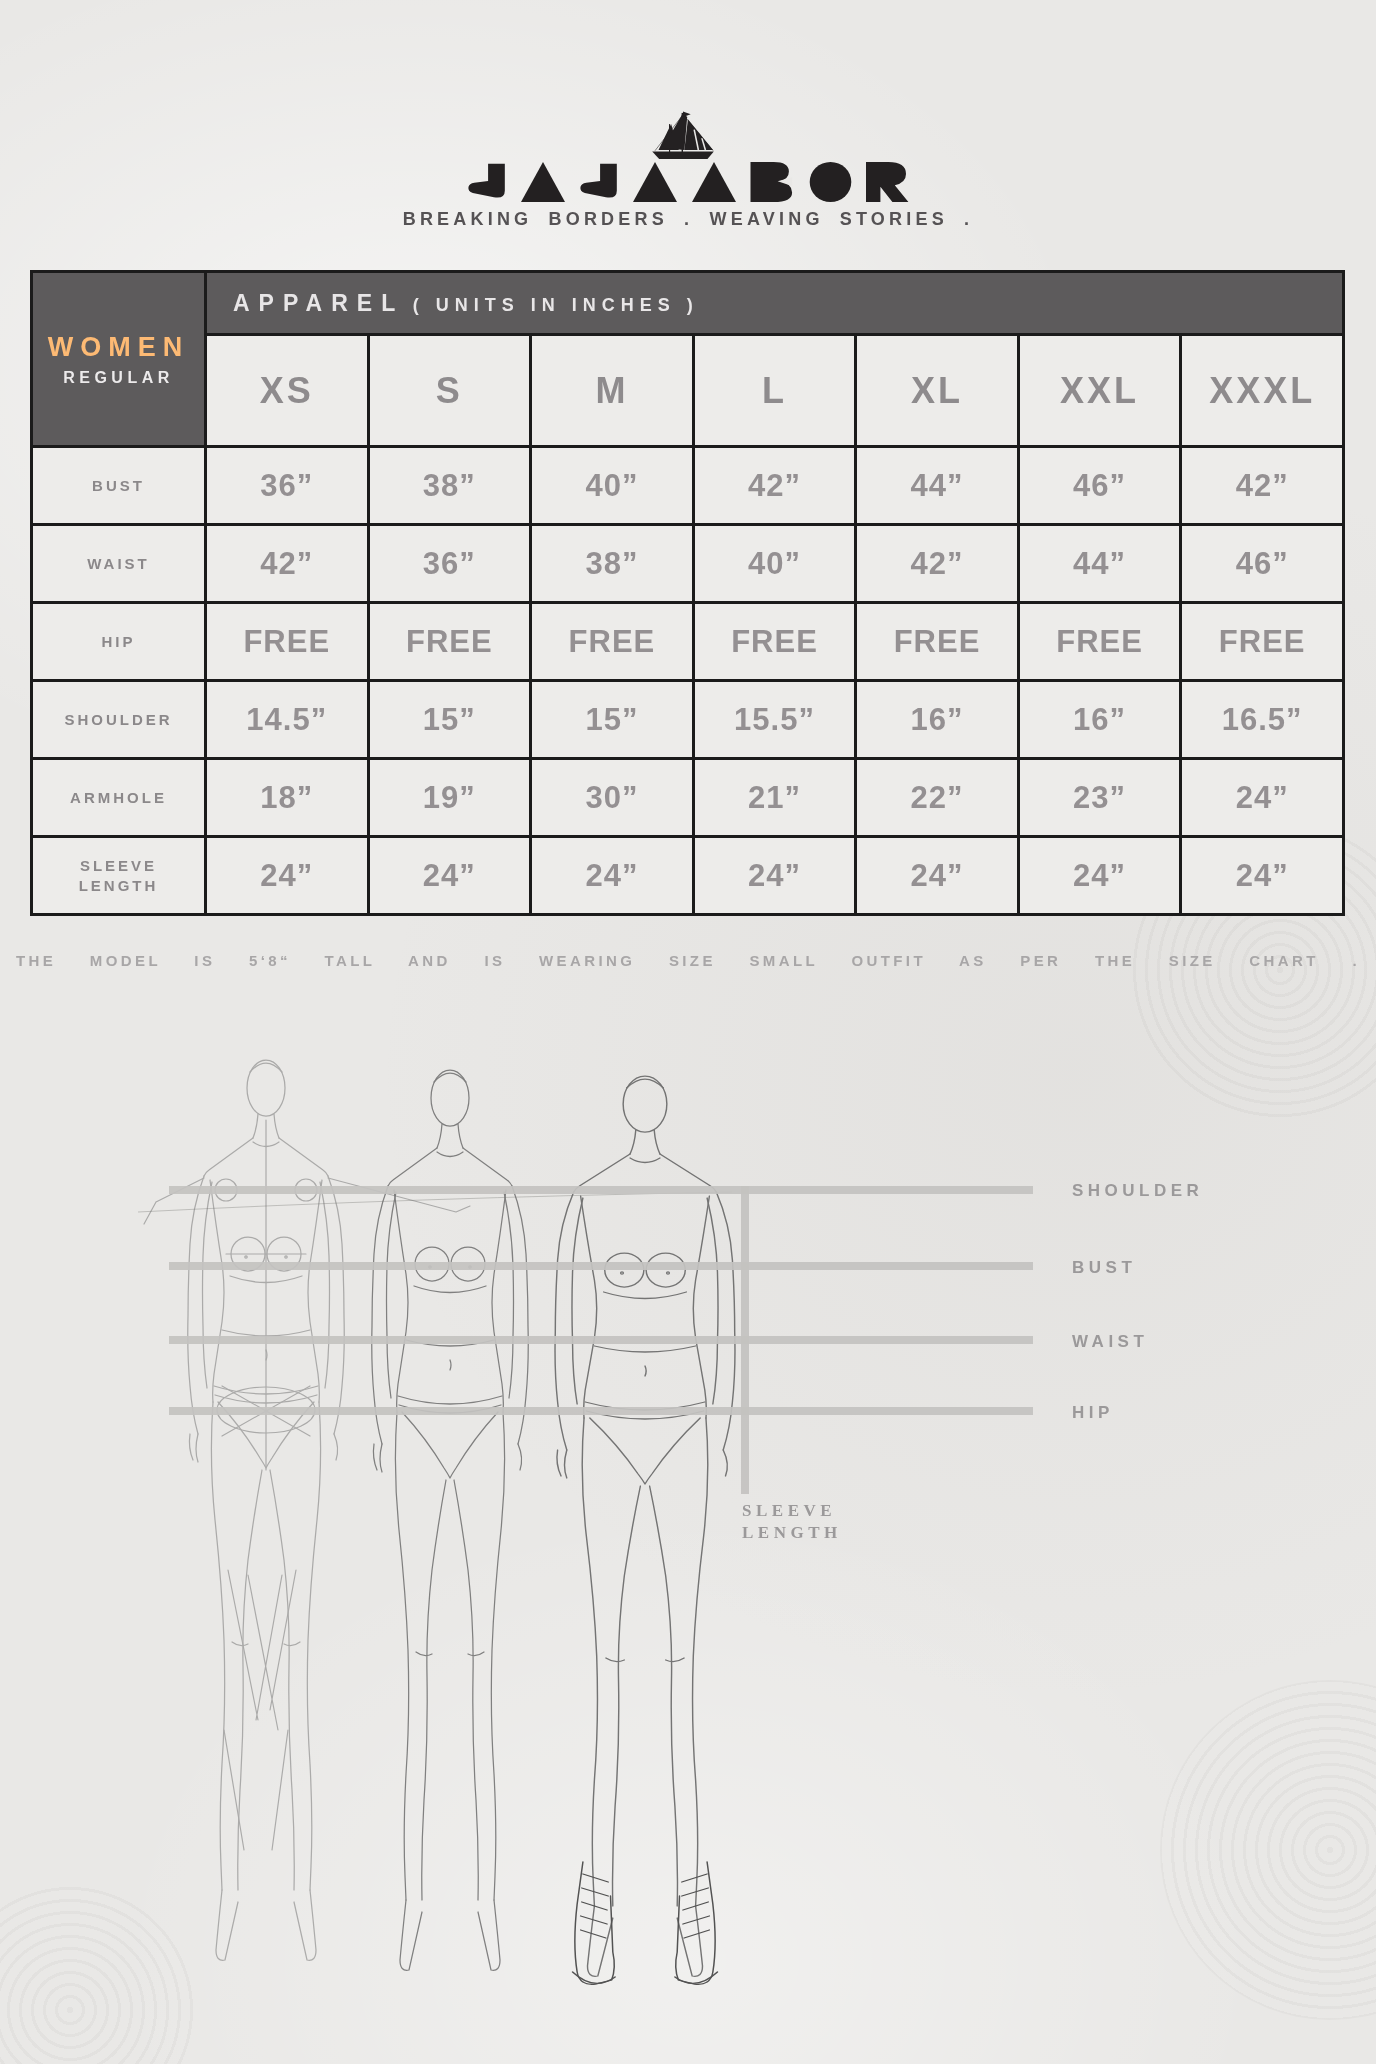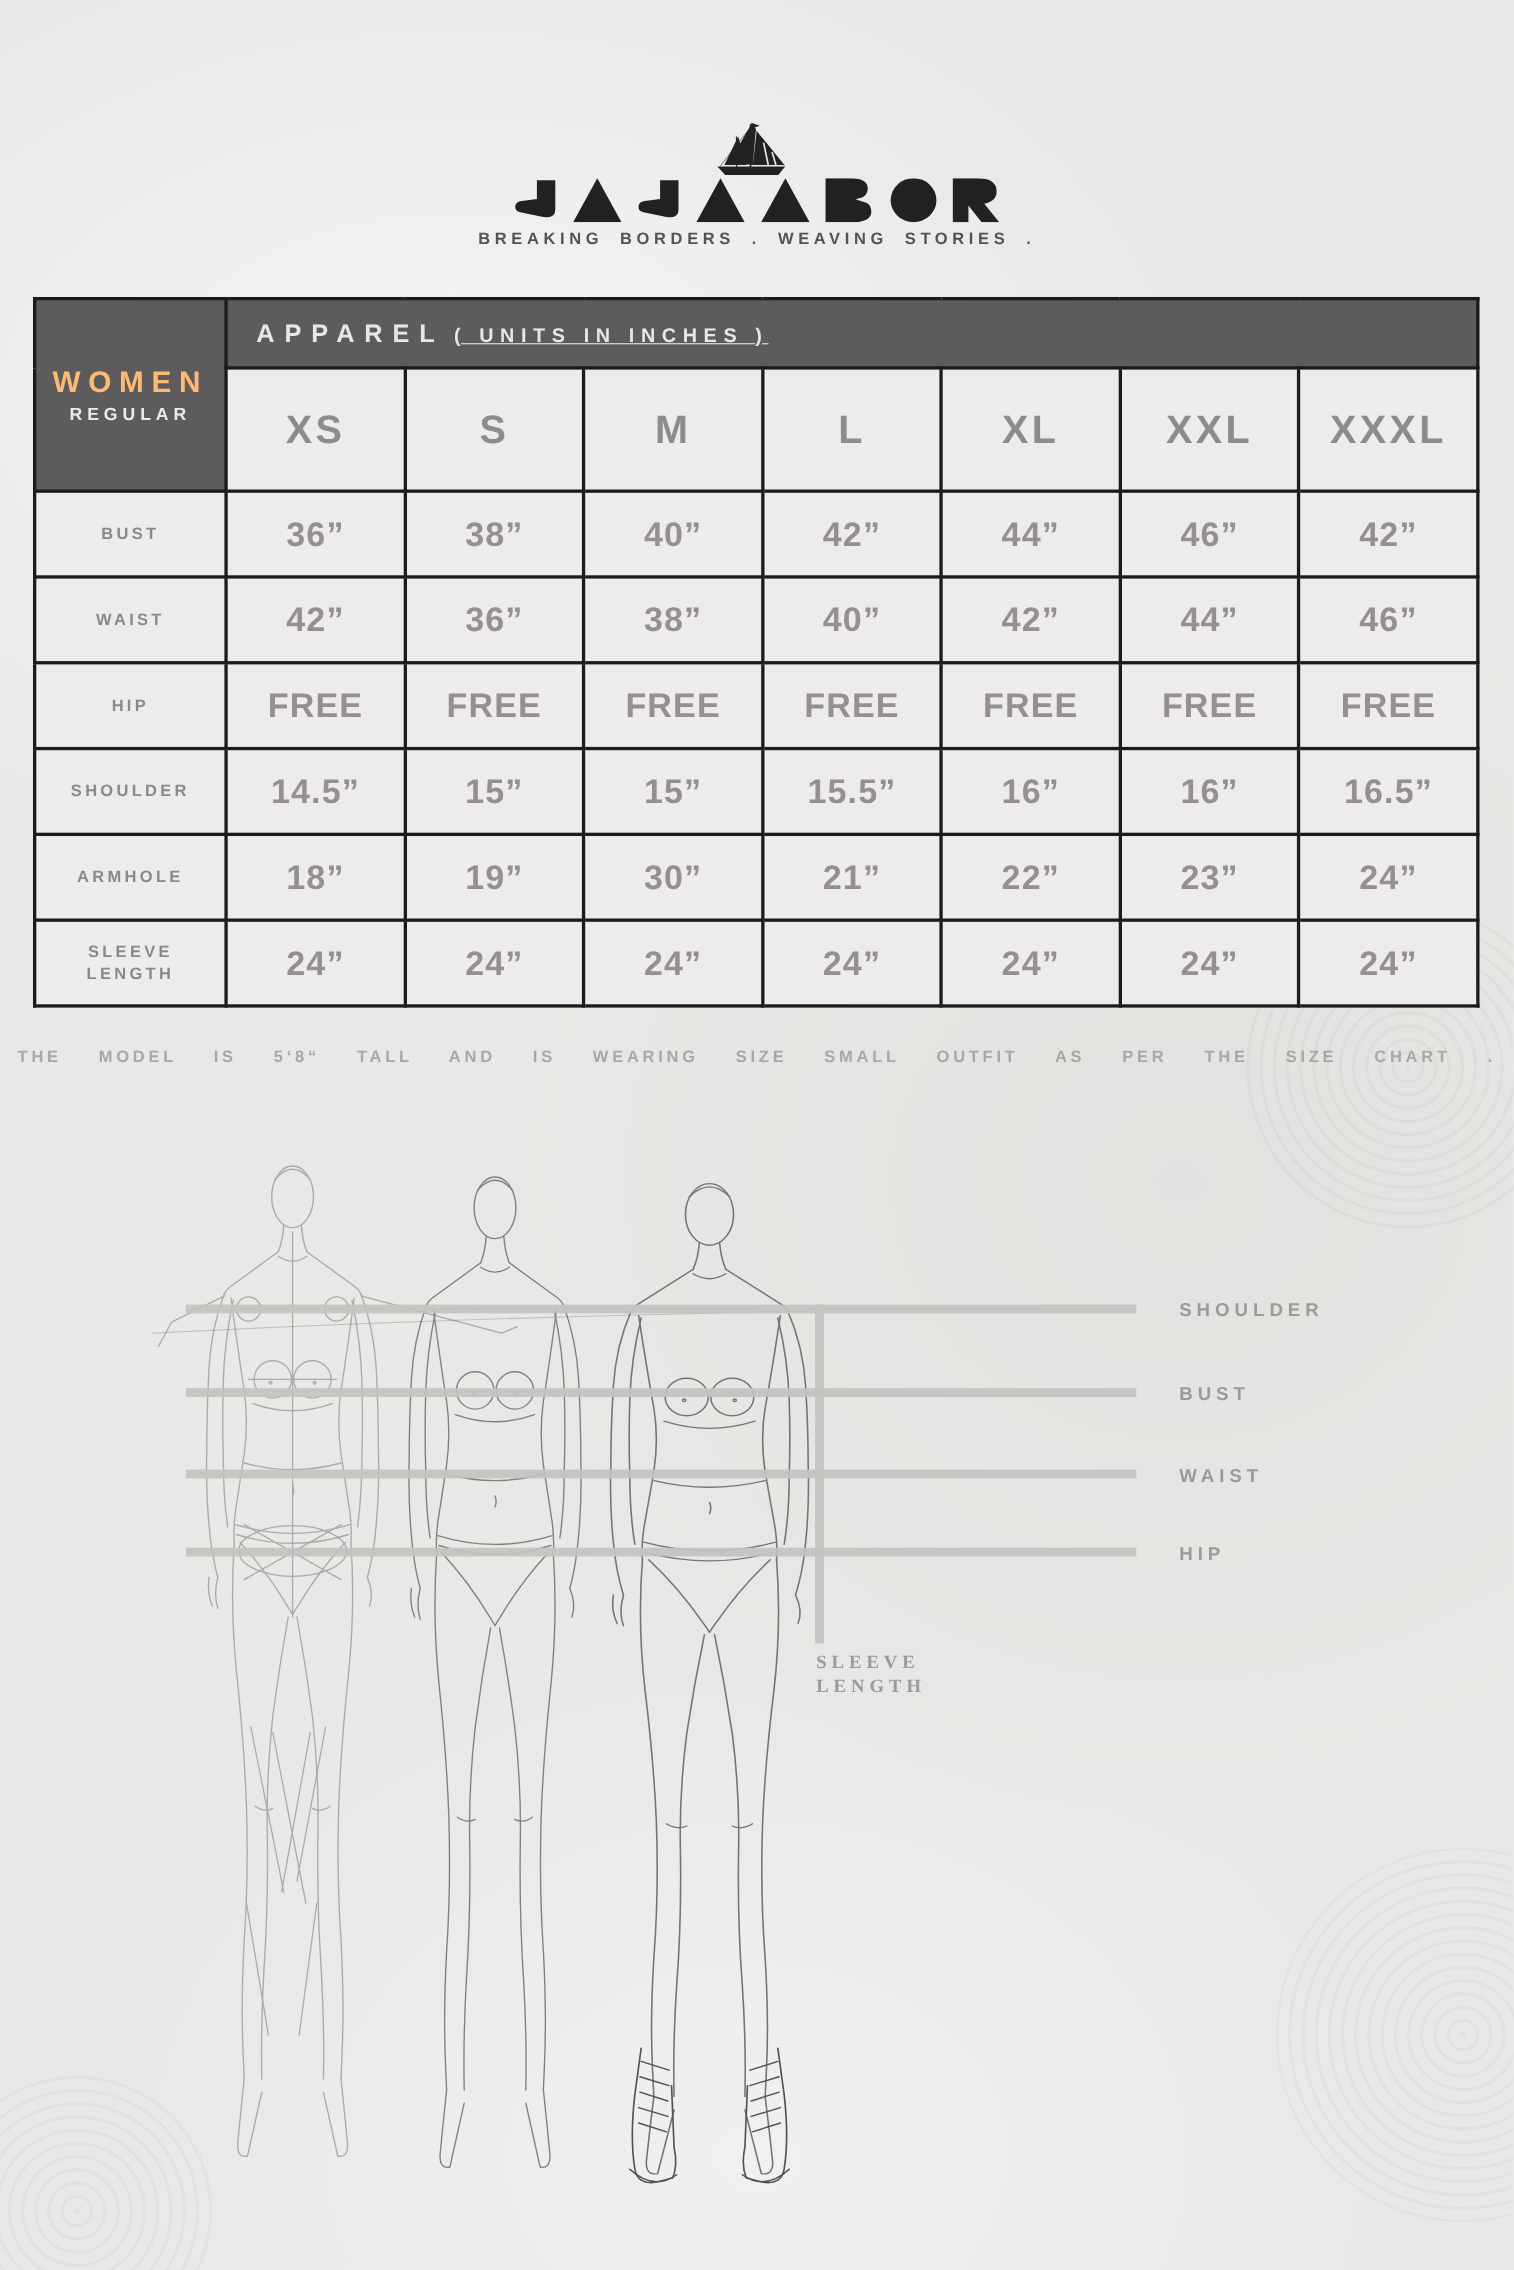--- a/index.html
+++ b/index.html
@@ -17,34 +17,34 @@
       radial-gradient(900px 700px at 50% 95%, rgba(255,255,255,.35), rgba(255,255,255,0) 65%);}
   .wm{position:absolute;border-radius:50%;
       background:repeating-radial-gradient(circle, rgba(105,100,96,.05) 0 3px, rgba(0,0,0,0) 3px 12px);}
   .vh{position:absolute;width:1px;height:1px;overflow:hidden;clip:rect(0 0 0 0);}
 
   
   .boat{position:absolute;left:648px;top:110px;}
   .logo-letters{position:absolute;left:0;top:162px;width:100%;display:flex;justify-content:center;align-items:flex-end;gap:13px;}
   .logo-letters svg{display:block;}
   .tagline{position:absolute;left:0;top:209px;width:100%;text-align:center;
-    font-size:15px;font-weight:bold;letter-spacing:4.2px;word-spacing:7px;color:#555254;}
+    font-size:18px;font-weight:bold;letter-spacing:4.2px;word-spacing:7px;color:#555254;}
 
   
   .size-table{position:absolute;left:30px;top:270px;width:1315px;height:645px;}
   table{border-collapse:collapse;table-layout:fixed;width:100%;height:100%;}
   th,td{border:3px solid var(--c-border);background:var(--c-cellbg);text-align:center;vertical-align:middle;}
   col.c-label{width:174px;}
   tr.r-banner{height:63px;} tr.r-sizes{height:112px;} tbody tr{height:78px;}
   .cell-group{background:var(--c-dark);color:#fff;}
   .cell-group .g1{display:block;font-size:27px;font-weight:bold;letter-spacing:7px;color:#fdba74;}
   .cell-group .g2{display:block;margin-top:6px;font-size:16px;font-weight:bold;letter-spacing:4.5px;color:#eceaeb;text-align:center;}
   .cell-banner{background:var(--c-dark);text-align:left;padding-left:26px;color:var(--c-htext);}
   .cell-banner .t1{font-size:23px;font-weight:bold;letter-spacing:9px;}
-  .cell-banner .t2{font-size:18px;font-weight:bold;letter-spacing:6px;margin-left:4px;text-decoration:underline;}
+  .cell-banner .t2{font-size:18px;font-weight:bold;letter-spacing:6px;margin-left:4px;}
   th.size{font-size:36px;font-weight:bold;letter-spacing:3px;color:var(--c-size);}
   th.rowlabel{font-size:15px;font-weight:bold;letter-spacing:3px;color:var(--c-label);padding:0 20px;line-height:1.3;}
   td.val{font-size:31px;font-weight:bold;letter-spacing:1px;color:var(--c-value);}
 
   
   .note{position:absolute;left:16px;top:952px;width:1344px;
     font-size:15px;font-weight:bold;letter-spacing:3.4px;word-spacing:9px;color:var(--c-note);
     text-align:justify;text-align-last:justify;}
 
   

